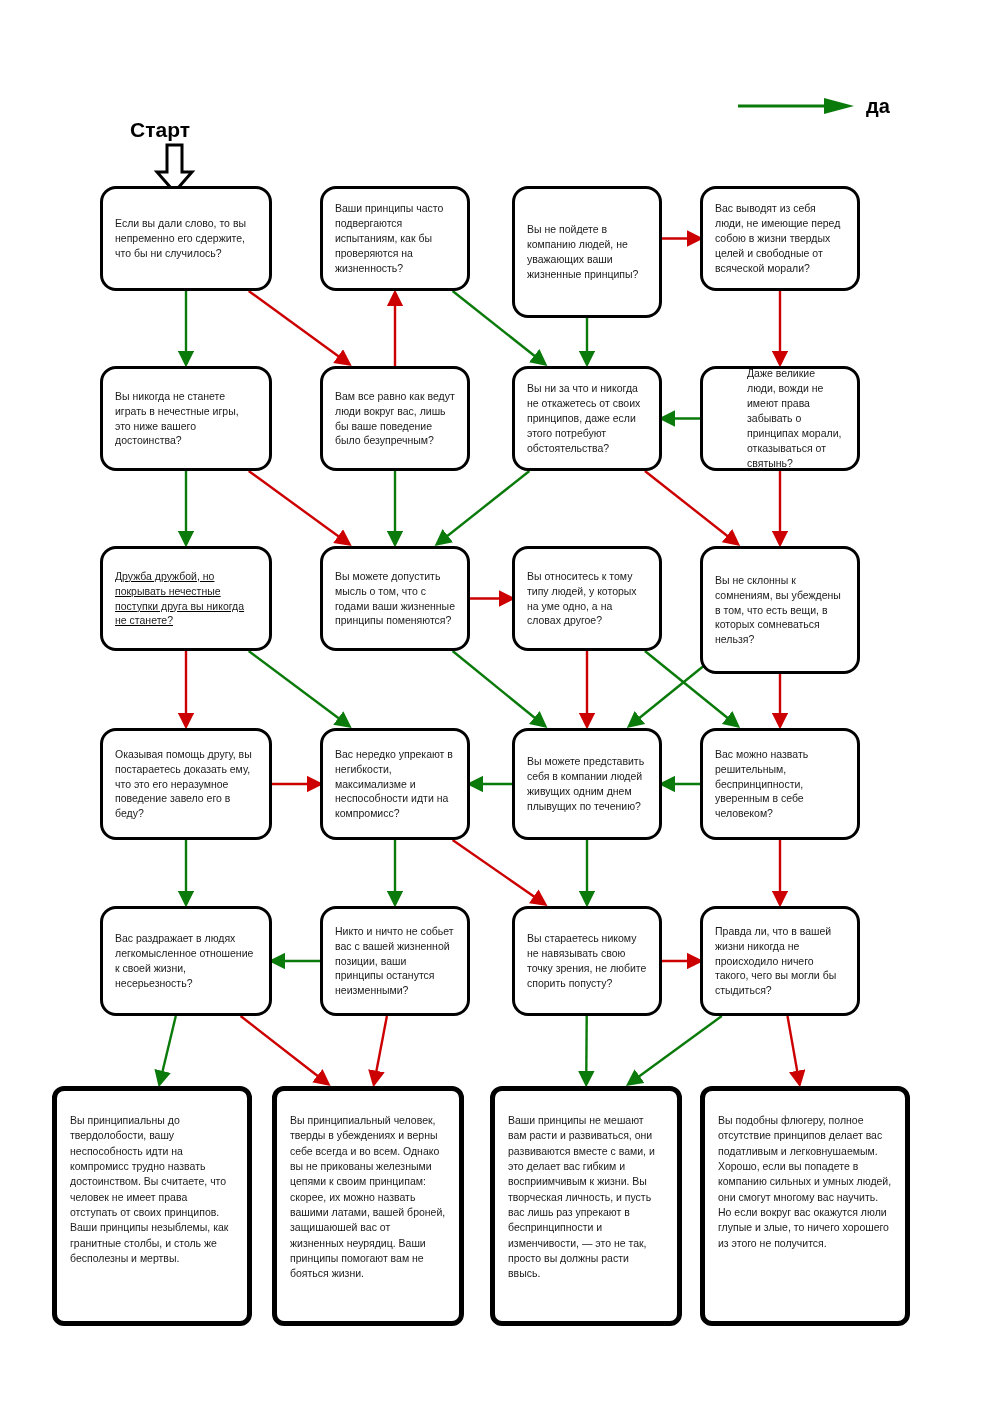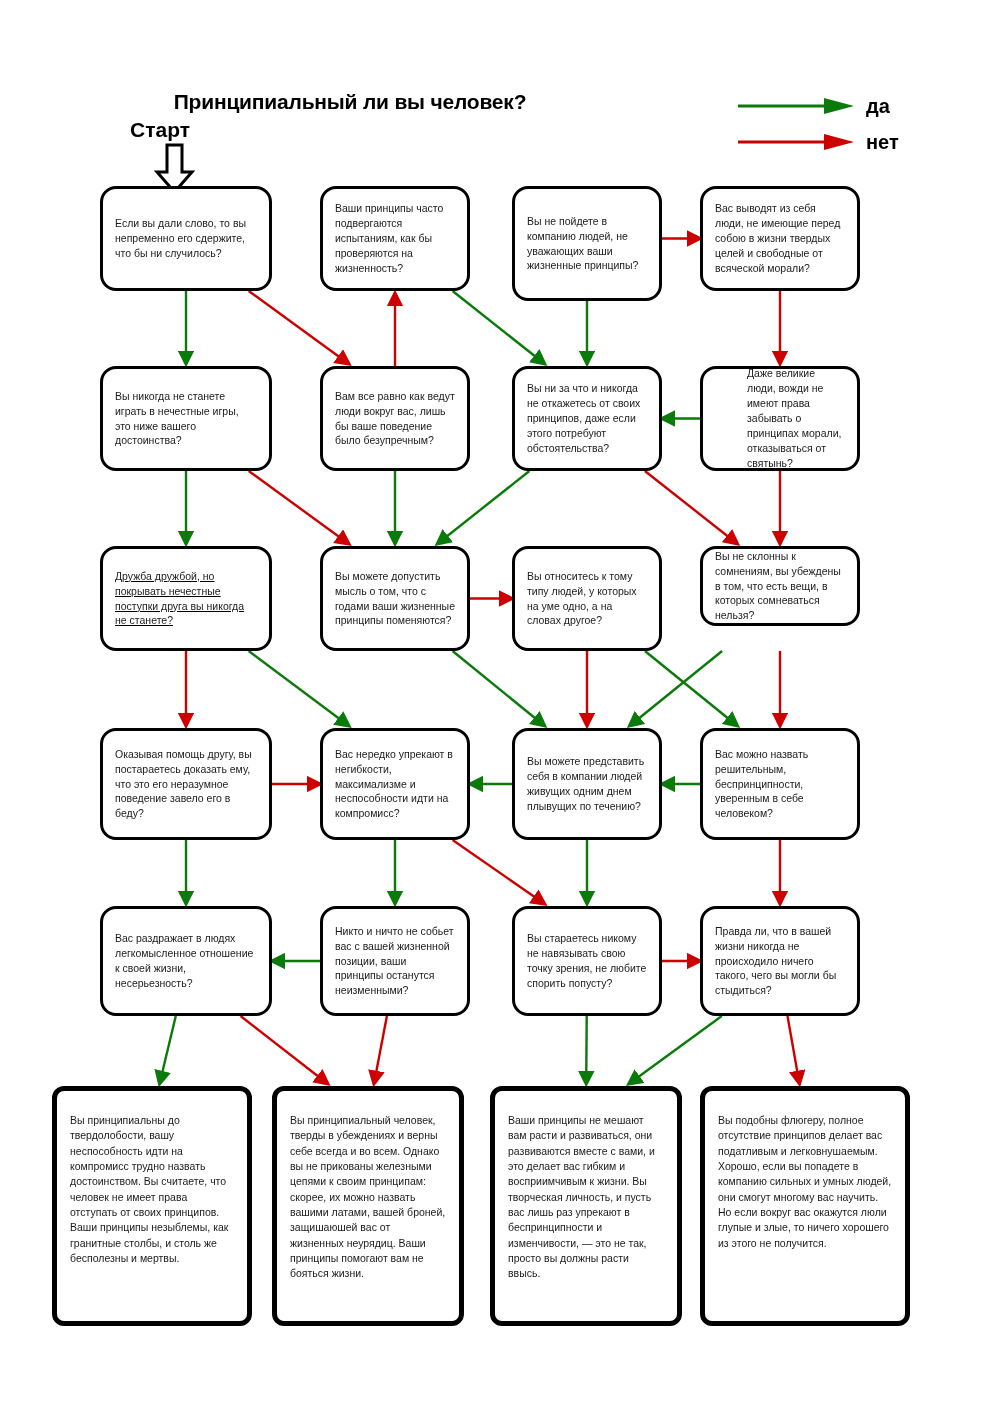--- a/index.html
+++ b/index.html
@@ -100,37 +100,29 @@
   .result-node .node-text {
     font-size: 10.5px;
     line-height: 1.46;
   }
 </style>
 </head>
 <body>
 
 <div id="canvas">
 
-  <div class="title">Принципиальный ли вы человек?</div>
   <div class="start-label">Старт</div>
 
   <div class="legend">
     <div class="legend-row">
       <svg class="legend-arrow" viewBox="0 0 120 22">
         <line x1="2" y1="11" x2="92" y2="11" stroke="#0a7a0a" stroke-width="3"></line>
         <polygon points="88,3 118,11 88,19" fill="#0a7a0a"></polygon>
       </svg>
       <span class="legend-text">да</span>
-    </div>
-    <div class="legend-row">
-      <svg class="legend-arrow" viewBox="0 0 120 22">
-        <line x1="2" y1="11" x2="92" y2="11" stroke="#cc0000" stroke-width="3"></line>
-        <polygon points="88,3 118,11 88,19" fill="#cc0000"></polygon>
-      </svg>
-      <span class="legend-text">нет</span>
     </div>
   </div>
 
   <svg id="arrow-layer" viewBox="0 0 992 1403">
     <defs>
       <marker id="mYes" markerWidth="7" markerHeight="7" refX="5.6" refY="3.5" orient="auto" markerUnits="strokeWidth">
         <polygon points="0,0 7,3.5 0,7" fill="#0a7a0a"></polygon>
       </marker>
       <marker id="mNo" markerWidth="7" markerHeight="7" refX="5.6" refY="3.5" orient="auto" markerUnits="strokeWidth">
         <polygon points="0,0 7,3.5 0,7" fill="#cc0000"></polygon>
@@ -183,21 +175,21 @@
       </g>
   </svg>
 
   <div id="nodes">
       <div class="node" style="left: 100px; top: 186px; width: 172px; height: 105px;">
         <span class="node-text">Если вы дали слово, то вы непременно его сдержите, что бы ни случилось?</span>
       </div>
       <div class="node" style="left: 320px; top: 186px; width: 150px; height: 105px;">
         <span class="node-text">Ваши принципы часто подвергаются испытаниям, как бы проверяются на жизненность?</span>
       </div>
-      <div class="node" style="left: 512px; top: 186px; width: 150px; height: 115px;">
+      <div class="node" style="left: 512px; top: 186px; width: 150px; height: 132px;">
         <span class="node-text">Вы не пойдете в компанию людей, не уважающих ваши жизненные принципы?</span>
       </div>
       <div class="node" style="left: 700px; top: 186px; width: 160px; height: 105px;">
         <span class="node-text">Вас выводят из себя люди, не имеющие перед собою в жизни твердых целей и свободные от всяческой морали?</span>
       </div>
       <div class="node" style="left: 100px; top: 366px; width: 172px; height: 105px;">
         <span class="node-text">Вы никогда не станете играть в нечестные игры, это ниже вашего достоинства?</span>
       </div>
       <div class="node" style="left: 320px; top: 366px; width: 150px; height: 105px;">
         <span class="node-text">Вам все равно как ведут люди вокруг вас, лишь бы ваше поведение было безупречным?</span>
@@ -210,21 +202,21 @@
       </div>
       <div class="node" style="left: 100px; top: 546px; width: 172px; height: 105px; text-decoration: underline;">
         <span class="node-text">Дружба дружбой, но покрывать нечестные поступки друга вы никогда не станете?</span>
       </div>
       <div class="node" style="left: 320px; top: 546px; width: 150px; height: 105px;">
         <span class="node-text">Вы можете допустить мысль о том, что с годами ваши жизненные принципы поменяются?</span>
       </div>
       <div class="node" style="left: 512px; top: 546px; width: 150px; height: 105px;">
         <span class="node-text">Вы относитесь к тому типу людей, у которых на уме одно, а на словах другое?</span>
       </div>
-      <div class="node" style="left: 700px; top: 546px; width: 160px; height: 80px;">
+      <div class="node" style="left: 700px; top: 546px; width: 160px; height: 128px;">
         <span class="node-text">Вы не склонны к сомнениям, вы убеждены в том, что есть вещи, в которых сомневаться нельзя?</span>
       </div>
       <div class="node" style="left: 100px; top: 728px; width: 172px; height: 112px;">
         <span class="node-text">Оказывая помощь другу, вы постараетесь доказать ему, что это его неразумное поведение завело его в беду?</span>
       </div>
       <div class="node" style="left: 320px; top: 728px; width: 150px; height: 112px;">
         <span class="node-text">Вас нередко упрекают в негибкости, максимализме и неспособности идти на компромисс?</span>
       </div>
       <div class="node" style="left: 512px; top: 728px; width: 150px; height: 112px;">
         <span class="node-text">Вы можете представить себя в компании людей живущих одним днем плывущих по течению?</span>

